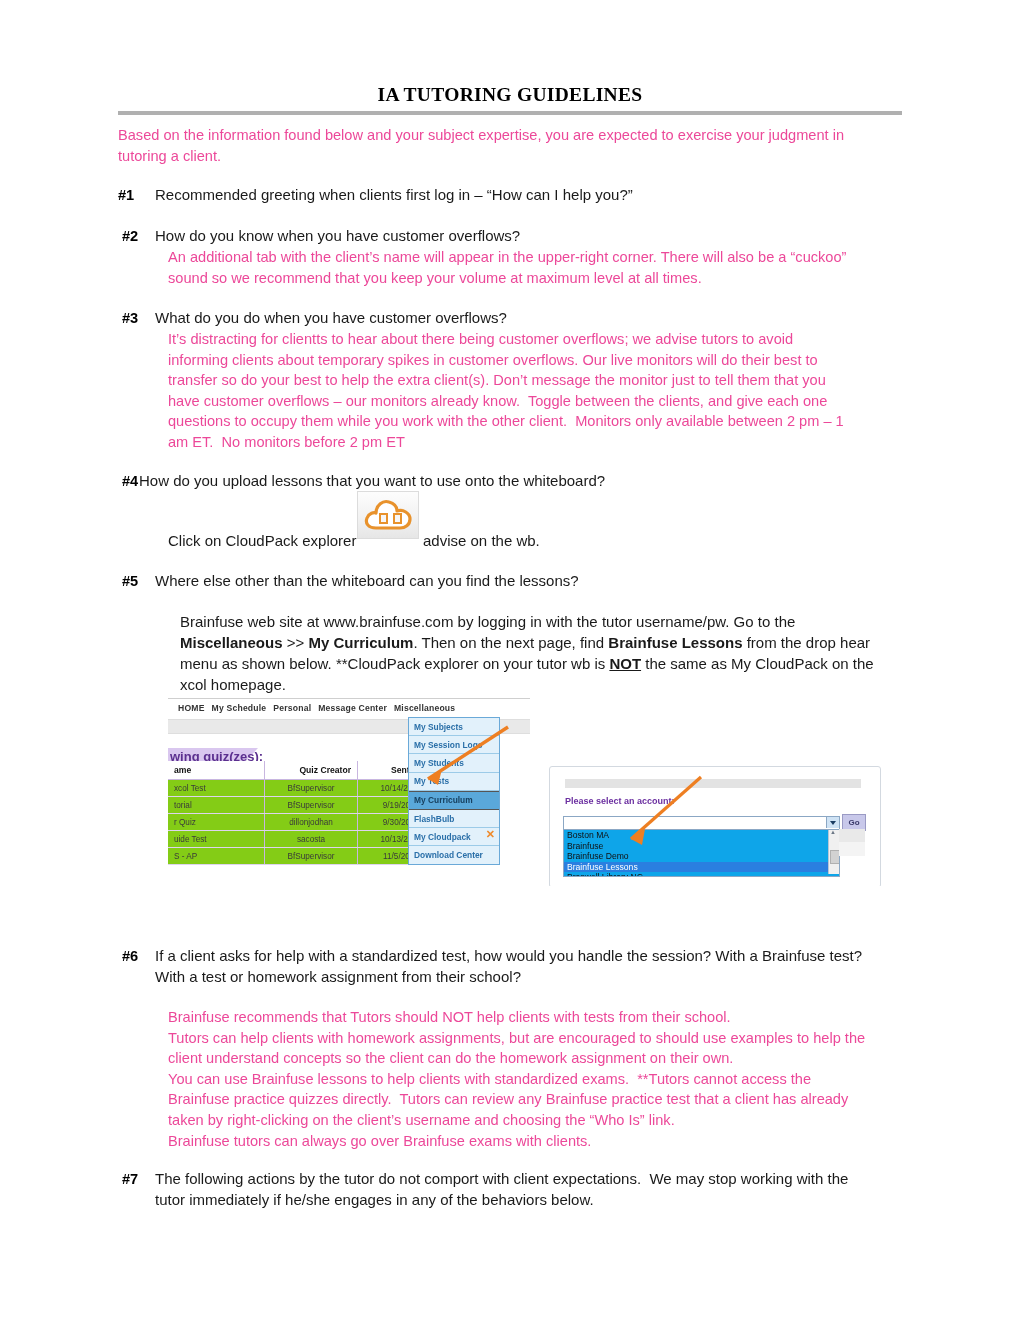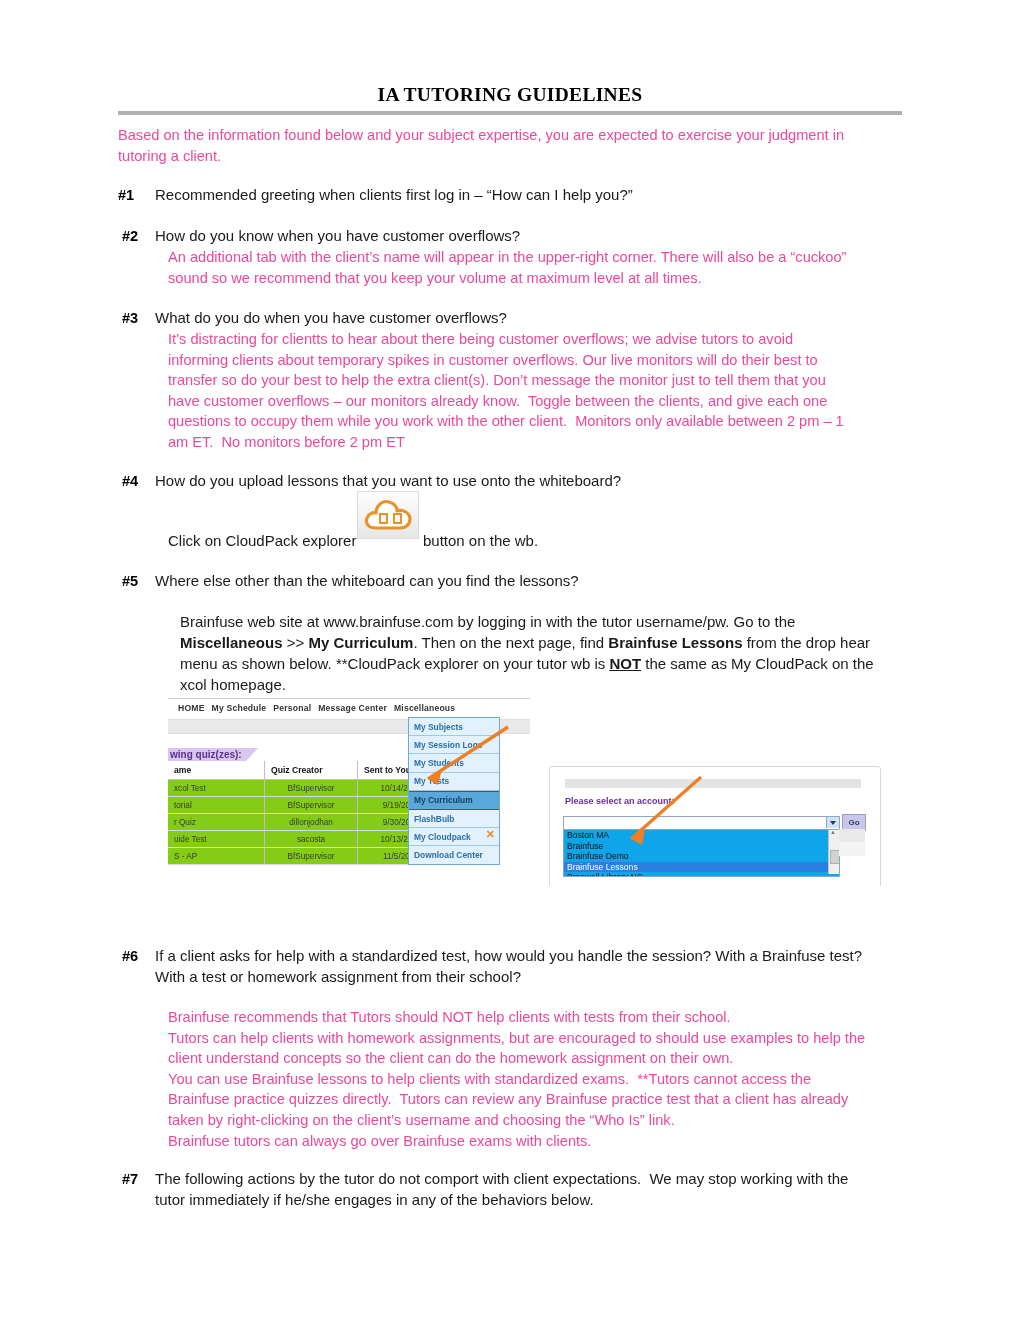--- a/index.html
+++ b/index.html
@@ -110,31 +110,31 @@
   .shotA .quiztab {
     position:absolute; left:0; top:53px; width:78px; height:13px;
     background:#d9c7ef;
   }
   .shotA .quiztab-tail {
     position:absolute; left:78px; top:53px; width:0; height:0;
     border-top:13px solid #d9c7ef; border-right:12px solid transparent;
   }
   .shotA .quiztxt {
     position:absolute; left:2px; top:54px;
-    font-size:10px; font-weight:bold; color:#5b2f8f; white-space:nowrap;
+    font-size:13px; font-weight:bold; color:#5b2f8f; white-space:nowrap;
   }
   .shotA table {
     position:absolute; left:0; top:66px;
     border-collapse: collapse;
     font-size: 8.2px;
     color: #3a3a3a;
   }
   .shotA th {
     font-weight: bold; color:#111; font-size:8.6px;
-    padding: 4px 6px; text-align:left;
+    padding: 4px 6px; text-align:right;
     border-bottom: 1px solid #c8b6e0;
     border-right: 1px solid #c8b6e0;
     background:#fff;
   }
   .shotA td {
     padding: 3.5px 6px; text-align:center;
     border-bottom: 1px solid #ddd4ee;
     border-right: 1px solid #c8b6e0;
     background:#84cc16;
     white-space:nowrap;
@@ -262,31 +262,31 @@
   <div class="num" style="left:122px; top:308px;">#3</div>
   <div class="qline" style="left:155px; top:308px; width:750px;">What do you do when you have customer overflows?</div>
   <div class="para" style="left:168px; top:329px; width:740px;">It’s distracting for clientts to hear about there being customer overflows; we advise tutors to avoid
 informing clients about temporary spikes in customer overflows. Our live monitors will do their best to
 transfer so do your best to help the extra client(s). Don’t message the monitor just to tell them that you
 have customer overflows – our monitors already know.  Toggle between the clients, and give each one
 questions to occupy them while you work with the other client.  Monitors only available between 2 pm – 1
 am ET.  No monitors before 2 pm ET</div>
 
   <div class="num" style="left:122px; top:471px;">#4</div>
-  <div class="qline" style="left:155px; top:471px; width:750px;">How do you upload lessons that you want to use  onto the whiteboard?</div>
+  <div class="qline" style="left:139px; top:471px; width:750px;">How do you upload lessons that you want to use  onto the whiteboard?</div>
 
   <div class="qline" style="left:168px; top:531px;">Click on CloudPack explorer</div>
   <div class="cloud-btn">
     <svg width="52" height="40" viewBox="0 0 52 40">
       <path d="M13 32 C5 32 2 27 4 22 C6 17 11 16 13 17 C13 9 20 4 26 6 C31 7.5 34 11 34 15 C40 13 47 17 47 23 C47 29 42 32 37 32 Z" fill="#ffffff" stroke="#e8922c" stroke-width="3.2" stroke-linejoin="round"></path>
       <rect x="17" y="18" width="7" height="9" fill="#f7f7f7" stroke="#e8922c" stroke-width="2"></rect>
       <rect x="31" y="18" width="7" height="9" fill="#f7f7f7" stroke="#e8922c" stroke-width="2"></rect>
     </svg>
   </div>
-  <div class="qline" style="left:423px; top:531px;">button on the wb.</div>
+  <div class="qline" style="left:423px; top:531px;">advise on the wb.</div>
 
   <div class="num" style="left:122px; top:571px;">#5</div>
   <div class="qline" style="left:155px; top:571px; width:750px;">Where else other than the whiteboard can you find the lessons?</div>
 
   <div class="qline" style="left:180px; top:612px; width:730px;">Brainfuse web site at www.brainfuse.com by logging in with the tutor username/pw.  Go to the</div>
   <div class="qline" style="left:180px; top:633px; width:730px;"><b class="strong">Miscellaneous</b><span> &gt;&gt; </span><b class="strong">My Curriculum</b><span>.  Then on the next page, find </span><b class="strong">Brainfuse Lessons</b><span> from the drop hear</span></div>
   <div class="qline" style="left:180px; top:654px; width:730px;"><span>menu as shown below.  **CloudPack explorer on your tutor wb is </span><u class="uline">NOT</u><span> the same as My CloudPack on the</span></div>
   <div class="qline" style="left:180px; top:675px; width:730px;">xcol homepage.</div>
 
   <div class="shotA">

